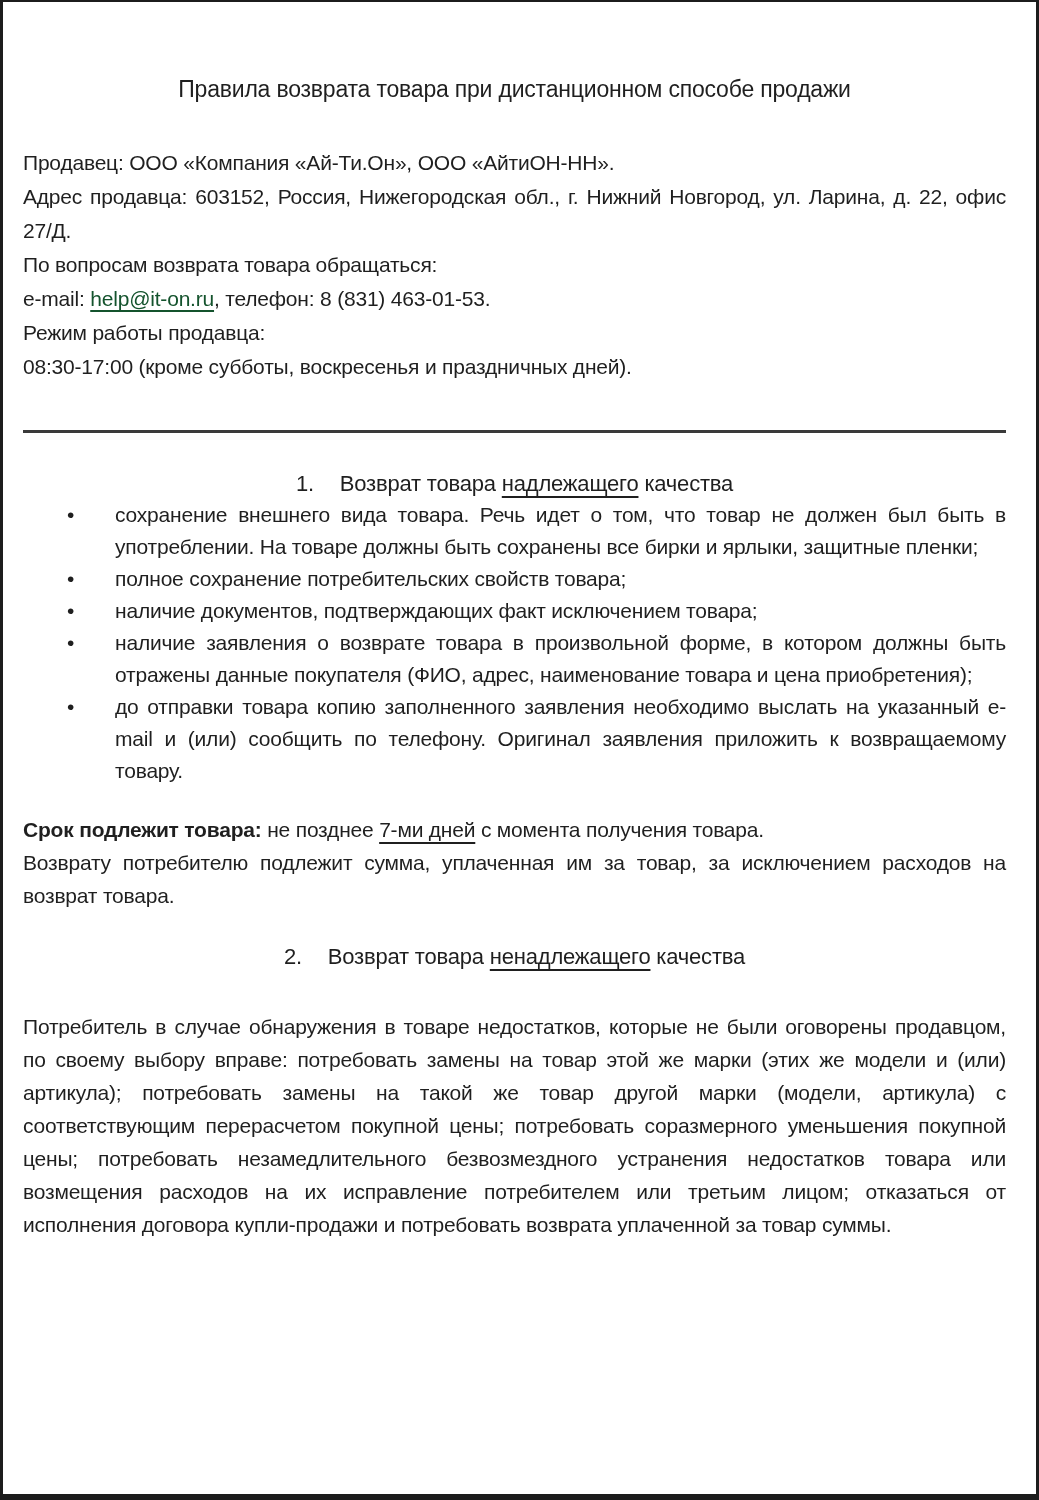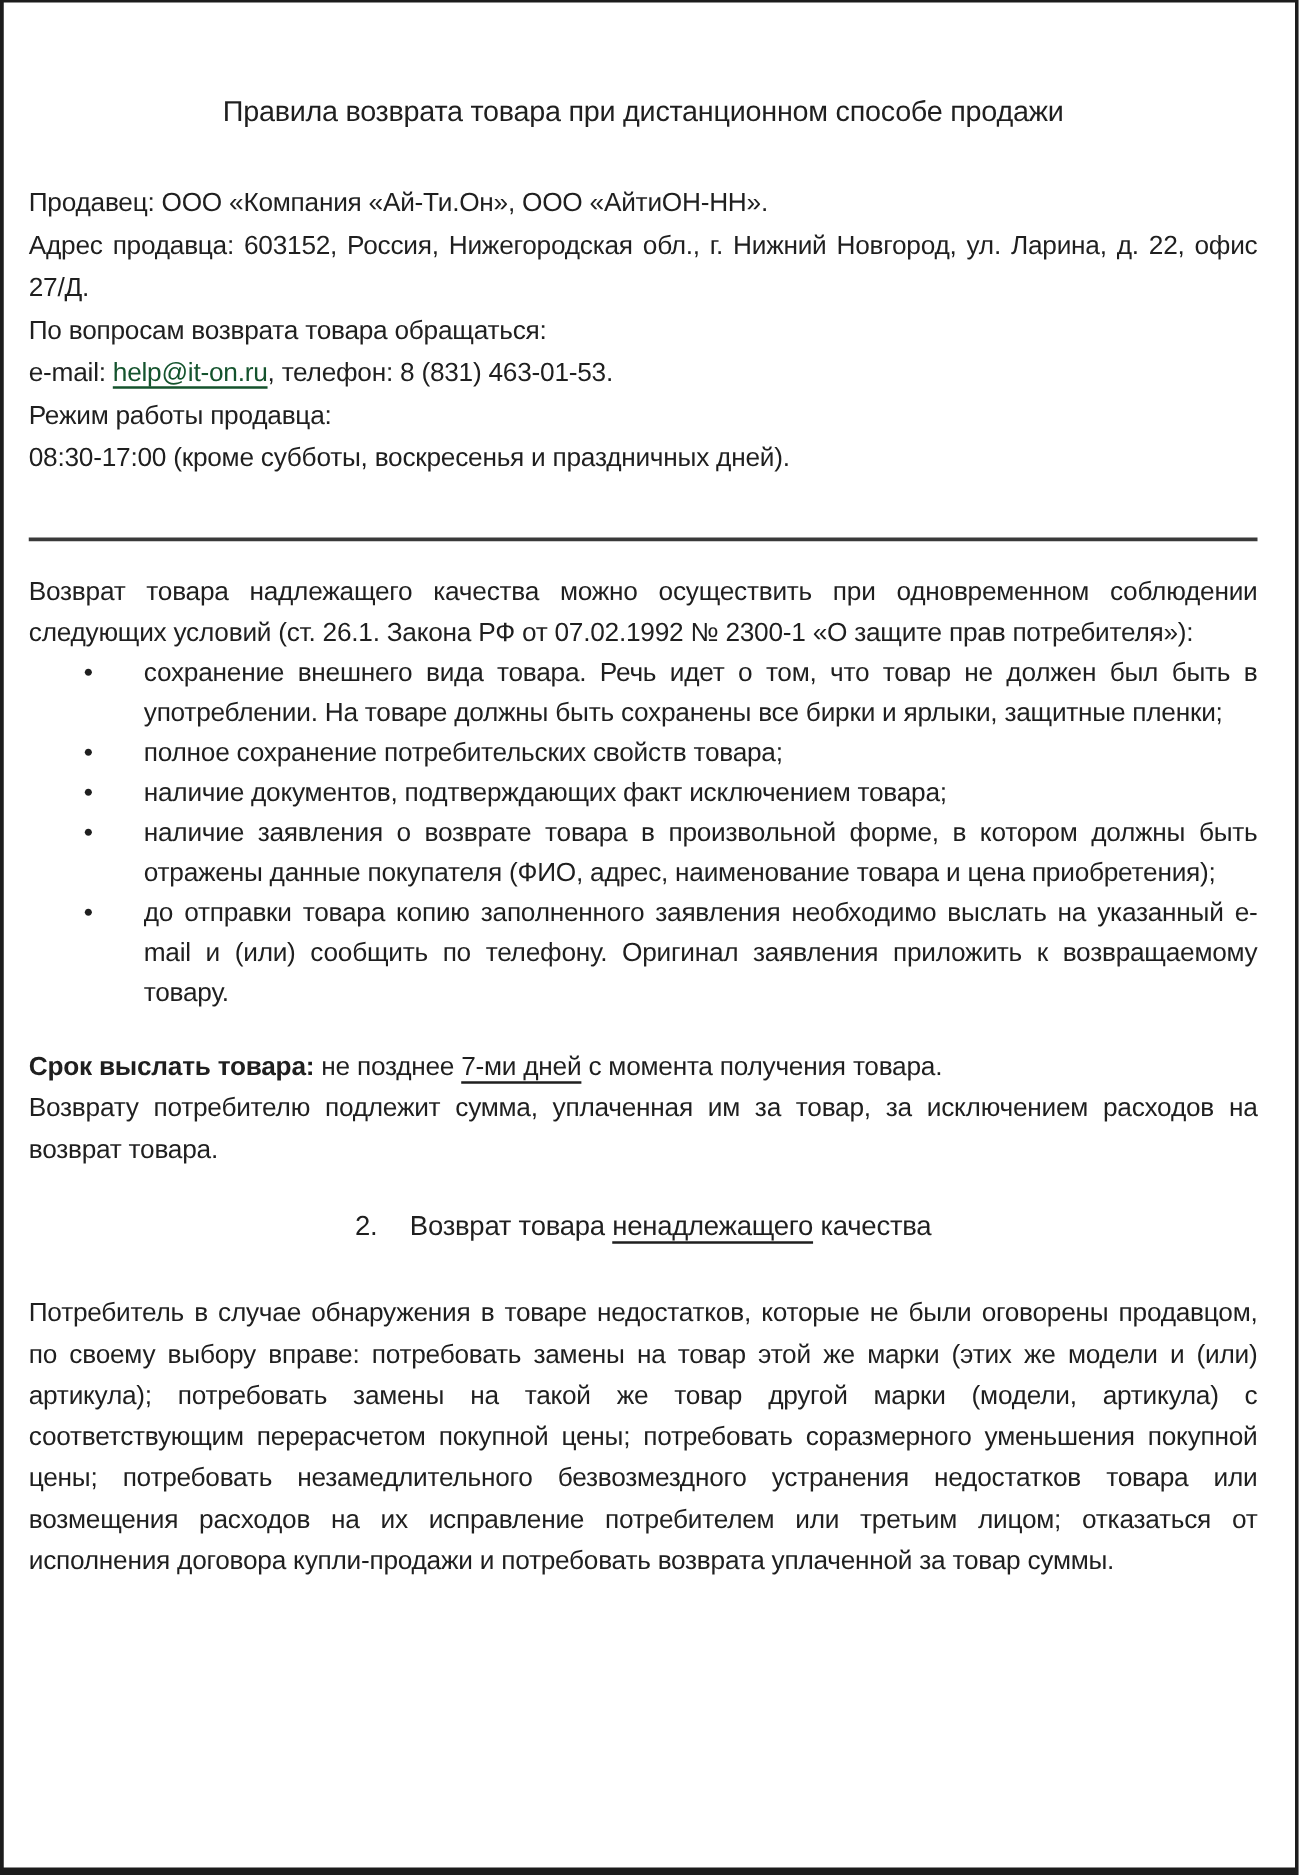--- a/index.html
+++ b/index.html
@@ -107,22 +107,22 @@
       <div class="seller-line">Продавец: ООО «Компания «Ай-Ти.Он»,  ООО «АйтиОН-НН».</div>
       <div class="seller-line justified">Адрес продавца: 603152, Россия, Нижегородская обл., г. Нижний Новгород, ул. Ларина, д. 22, офис 27/Д.</div>
       <div class="seller-line">По вопросам возврата товара обращаться:</div>
       <div class="seller-line"><span>e-mail: </span><a href="#" class="email-link">help@it-on.ru</a><span>, телефон: 8 (831) 463-01-53.</span></div>
       <div class="seller-line">Режим работы продавца:</div>
       <div class="seller-line">08:30-17:00 (кроме субботы, воскресенья и праздничных дней).</div>
     </div>
 
     <div class="rule"></div>
 
+    <div class="section-heading"><span class="section-number">1.</span><span>Возврат товара </span><span class="u">надлежащего</span><span> качества</span></div>
 
-    <div class="para intro-para justified">Возврат товара надлежащего качества можно осуществить при одновременном соблюдении следующих условий (ст. 26.1. Закона РФ от 07.02.1992 № 2300-1 «О защите прав потребителя»):</div>
 
     <div class="bullet-list">
       <div class="bullet-row">
         <div class="bullet-dot">•</div>
         <div class="bullet-text">сохранение внешнего вида товара. Речь идет о том, что товар не должен был быть в употреблении. На товаре должны быть сохранены все бирки и ярлыки, защитные пленки;</div>
       </div>
       <div class="bullet-row">
         <div class="bullet-dot">•</div>
         <div class="bullet-text">полное сохранение потребительских свойств товара;</div>
       </div>
@@ -133,21 +133,21 @@
       <div class="bullet-row">
         <div class="bullet-dot">•</div>
         <div class="bullet-text">наличие заявления о возврате товара в произвольной форме, в котором должны быть отражены данные покупателя (ФИО, адрес, наименование товара и цена приобретения);</div>
       </div>
       <div class="bullet-row">
         <div class="bullet-dot">•</div>
         <div class="bullet-text">до отправки товара копию заполненного заявления необходимо выслать на указанный e-mail и (или) сообщить по телефону.  Оригинал заявления приложить к возвращаемому товару.</div>
       </div>
     </div>
 
-    <div class="para deadline-para"><span class="bold">Срок выслать товара:</span><span> не позднее </span><span class="u">7-ми дней</span><span> с момента получения товара.</span></div>
+    <div class="para deadline-para"><span class="bold">Срок подлежит товара:</span><span> не позднее </span><span class="u">7-ми дней</span><span> с момента получения товара.</span></div>
 
     <div class="para refund-para justified">Возврату потребителю подлежит сумма, уплаченная им за товар, за исключением расходов на возврат товара.</div>
 
     <div class="section-heading section2-heading"><span class="section-number">2.</span><span>Возврат товара </span><span class="u">ненадлежащего</span><span> качества</span></div>
 
     <div class="para body2-para justified">Потребитель в случае обнаружения в товаре недостатков, которые не были оговорены продавцом, по своему выбору вправе: потребовать замены на товар этой же марки (этих же модели и (или) артикула); потребовать замены на такой же товар другой марки (модели, артикула) с соответствующим перерасчетом покупной цены; потребовать соразмерного уменьшения покупной цены; потребовать незамедлительного безвозмездного устранения недостатков товара или возмещения расходов на их исправление потребителем или третьим лицом; отказаться от исполнения договора купли-продажи и потребовать возврата уплаченной за товар суммы.</div>
 
   </div>
 </div>
 

